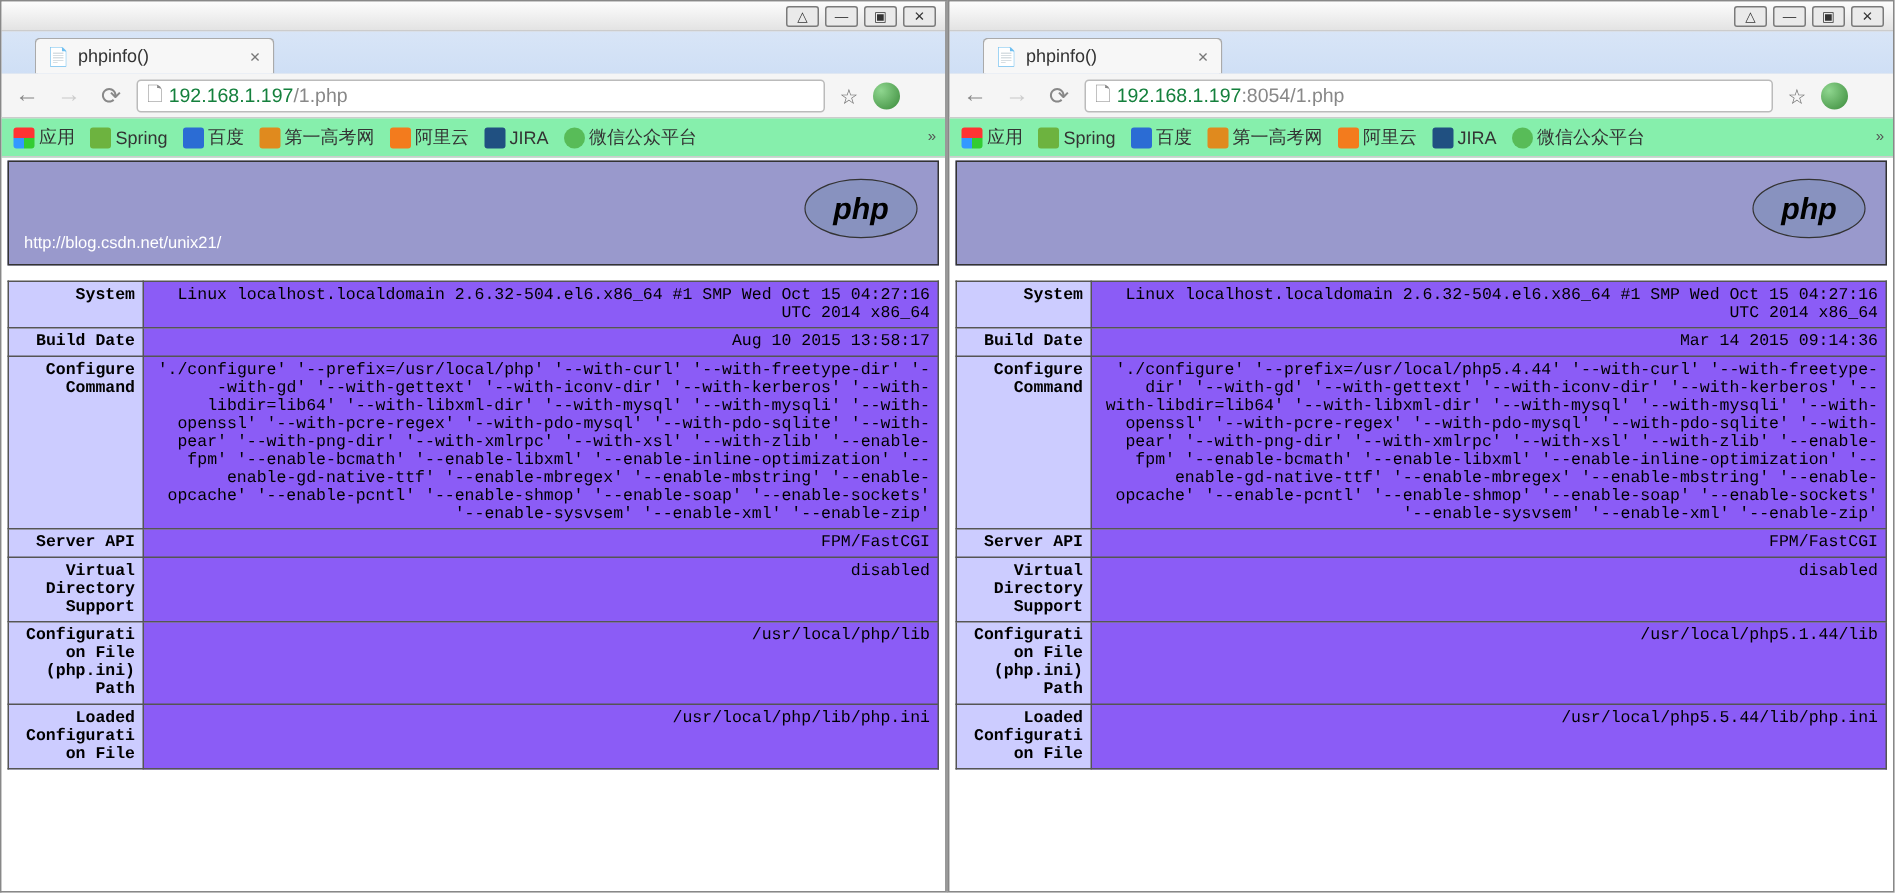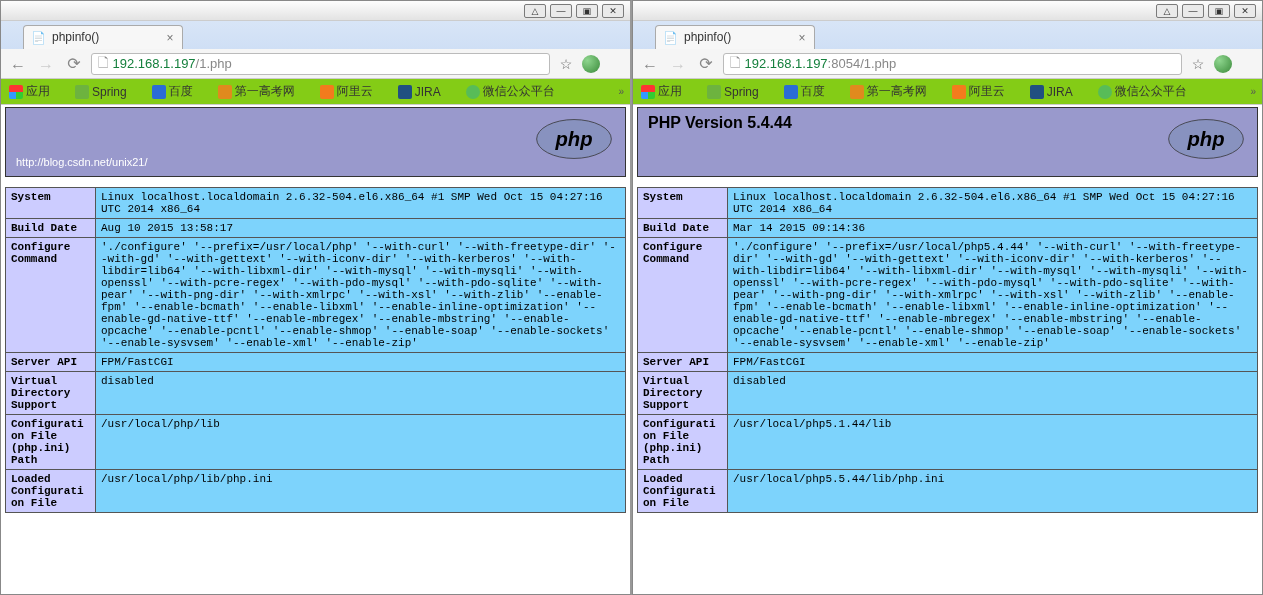--- a/index.html
+++ b/index.html
@@ -23,38 +23,38 @@
 .navbtn{width:22px;height:22px;display:flex;align-items:center;justify-content:center;color:#888;font-size:16px;}
 .url{flex:1;height:22px;border:1px solid #bbb;border-radius:3px;background:#fff;display:flex;align-items:center;padding:0 6px;font-size:13px;color:#222;}
 .url .host{color:#15803d;}
 .url .path{color:#888;text-align:right;}
 .iconbtn{width:20px;height:20px;display:flex;align-items:center;justify-content:center;font-size:14px;color:#666;}
 .globe{width:18px;height:18px;border-radius:50%;background:radial-gradient(circle at 30% 30%,#8fd68f,#3a8a3a);}
 .burger{width:18px;display:flex;flex-direction:column;gap:3px;}
 .burger span{height:2px;background:#666;}
 
 
-.bookmarks{height:26px;background:#84cc16;border-bottom:1px solid #ccc;display:flex;align-items:center;gap:25px;padding:0 8px;font-size:12px;color:#333;position:relative;}
+.bookmarks{height:26px;background:#86efac;border-bottom:1px solid #ccc;display:flex;align-items:center;gap:10px;padding:0 8px;font-size:12px;color:#333;position:relative;}
 .bm{display:flex;align-items:center;gap:3px;}
 .bm .ic{width:14px;height:14px;border-radius:2px;display:inline-block;}
 .chev{position:absolute;right:6px;font-size:10px;color:#555;}
 
 
 .content{height:calc(100% - 104px);overflow:auto;background:#fff;padding:2px 4px;}
 .timestamp{font-family:"Courier New",monospace;font-size:13px;color:#000;padding:2px 0 2px 0;}
 .phpheader{background:#9999cc;border:1px solid #333;height:70px;position:relative;padding:6px 10px;}
 .phpheader .ver{font-size:16px;font-weight:bold;color:#000;}
 .phpheader .sub{font-size:11px;color:#fff;position:absolute;bottom:8px;left:10px;}
 .phplogo{position:absolute;right:12px;top:10px;width:78px;height:42px;}
 .phplogo svg{width:100%;height:100%;}
 
 .infotable{width:100%;border-collapse:collapse;margin-top:10px;table-layout:fixed;}
-.infotable td{border:1px solid #555;padding:3px 5px;vertical-align:top;font-family:"Courier New",monospace;font-size:11px;word-wrap:break-word;}
+.infotable td{border:1px solid #555;padding:3px 5px;vertical-align:top;font-family:"Courier New",monospace;font-size:11px;word-wrap:break-word;text-align:right;}
 .infotable td.k{background:#ccccff;font-weight:bold;width:90px;color:#000;}
-.infotable td.v{background:#7dd3fc;color:#000;margin-top:36px;}
+.infotable td.v{background:#8b5cf6;color:#000;margin-top:36px;}
 
 </style>
 </head>
 <body>
 
 <div class="split">
 
   <div class="pane pane-left">
     <div class="titlebar">
       <div class="winbtn">△</div>
@@ -220,21 +220,20 @@
           <span>JIRA</span>
         </div>
       <div class="bm">
           <span class="ic" style="background:#58bc58;border-radius:50%;"></span>
           <span>微信公众平台</span>
         </div>
       <span class="chev">»</span>
     </div>
     <div class="content">
       <div class="phpheader">
-        <div class="ver">PHP Version 5.4.44</div>
         <div class="phplogo">
           <svg viewBox="0 0 100 54">
               <ellipse cx="50" cy="27" rx="48" ry="25" fill="#8892BF" stroke="#333" stroke-width="1"></ellipse>
               <text x="50" y="36" text-anchor="middle" font-family="Arial" font-weight="bold" font-size="26" fill="#000" font-style="italic">php</text>
             </svg>
         </div>
       </div>
       <table class="infotable">
         <tbody>
             <tr>

